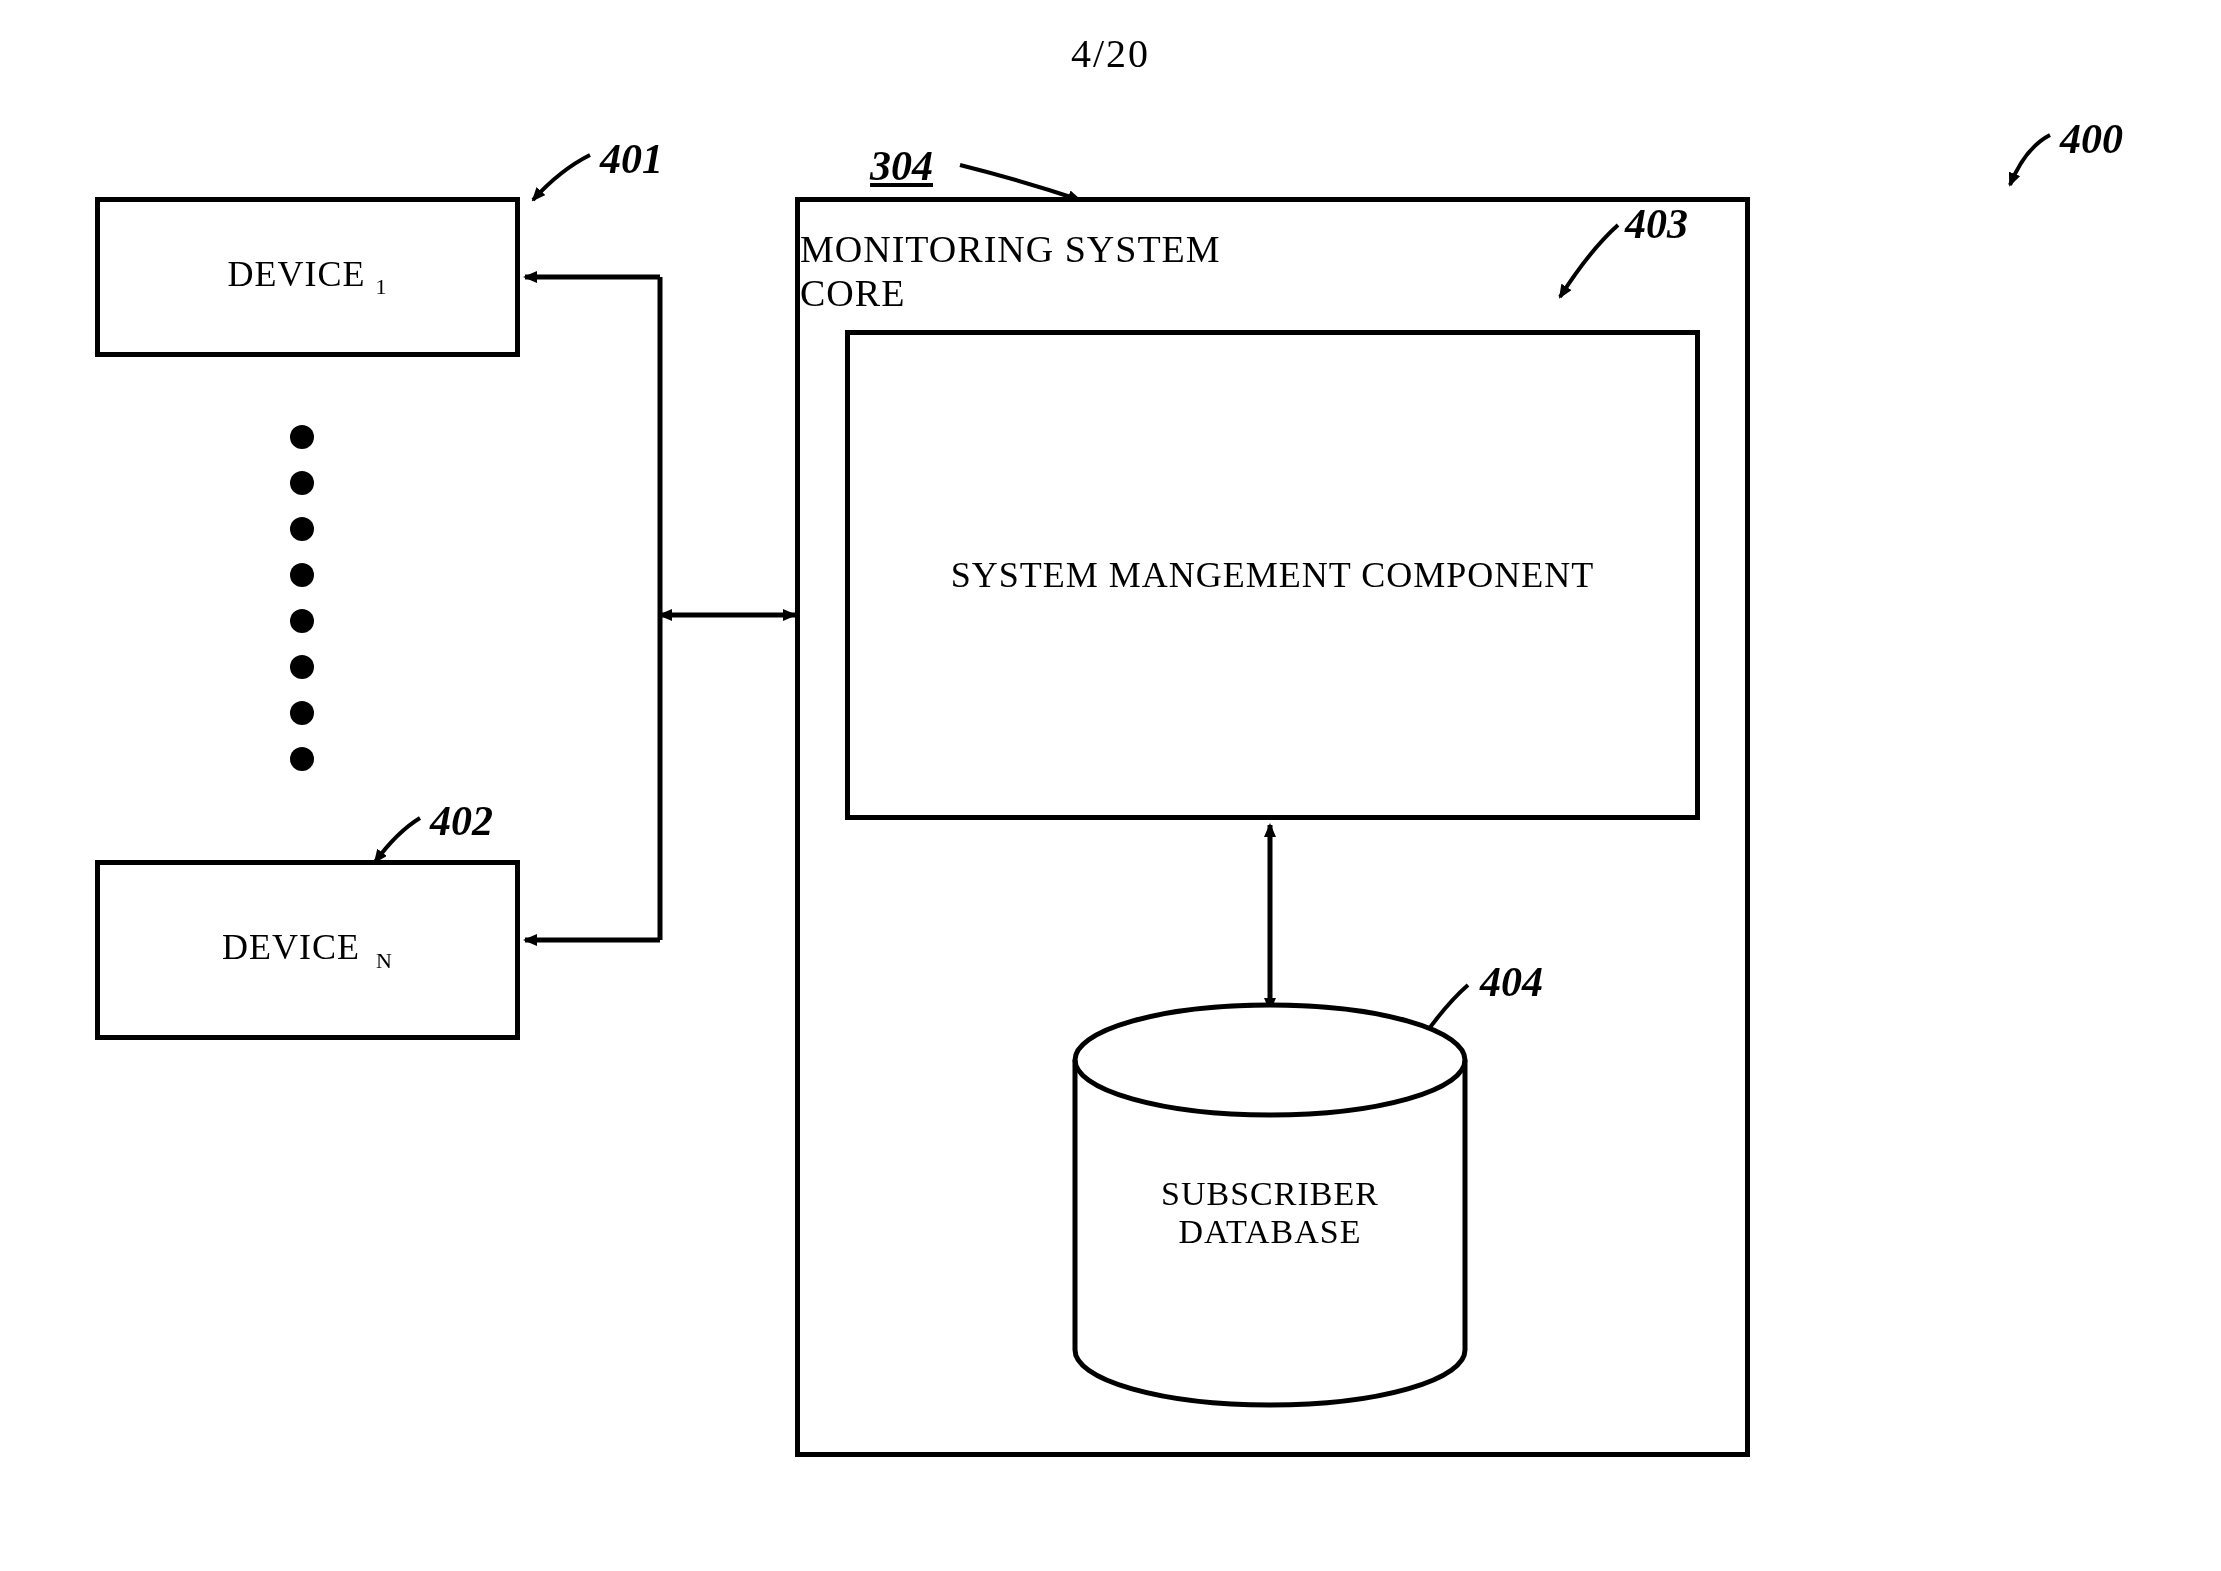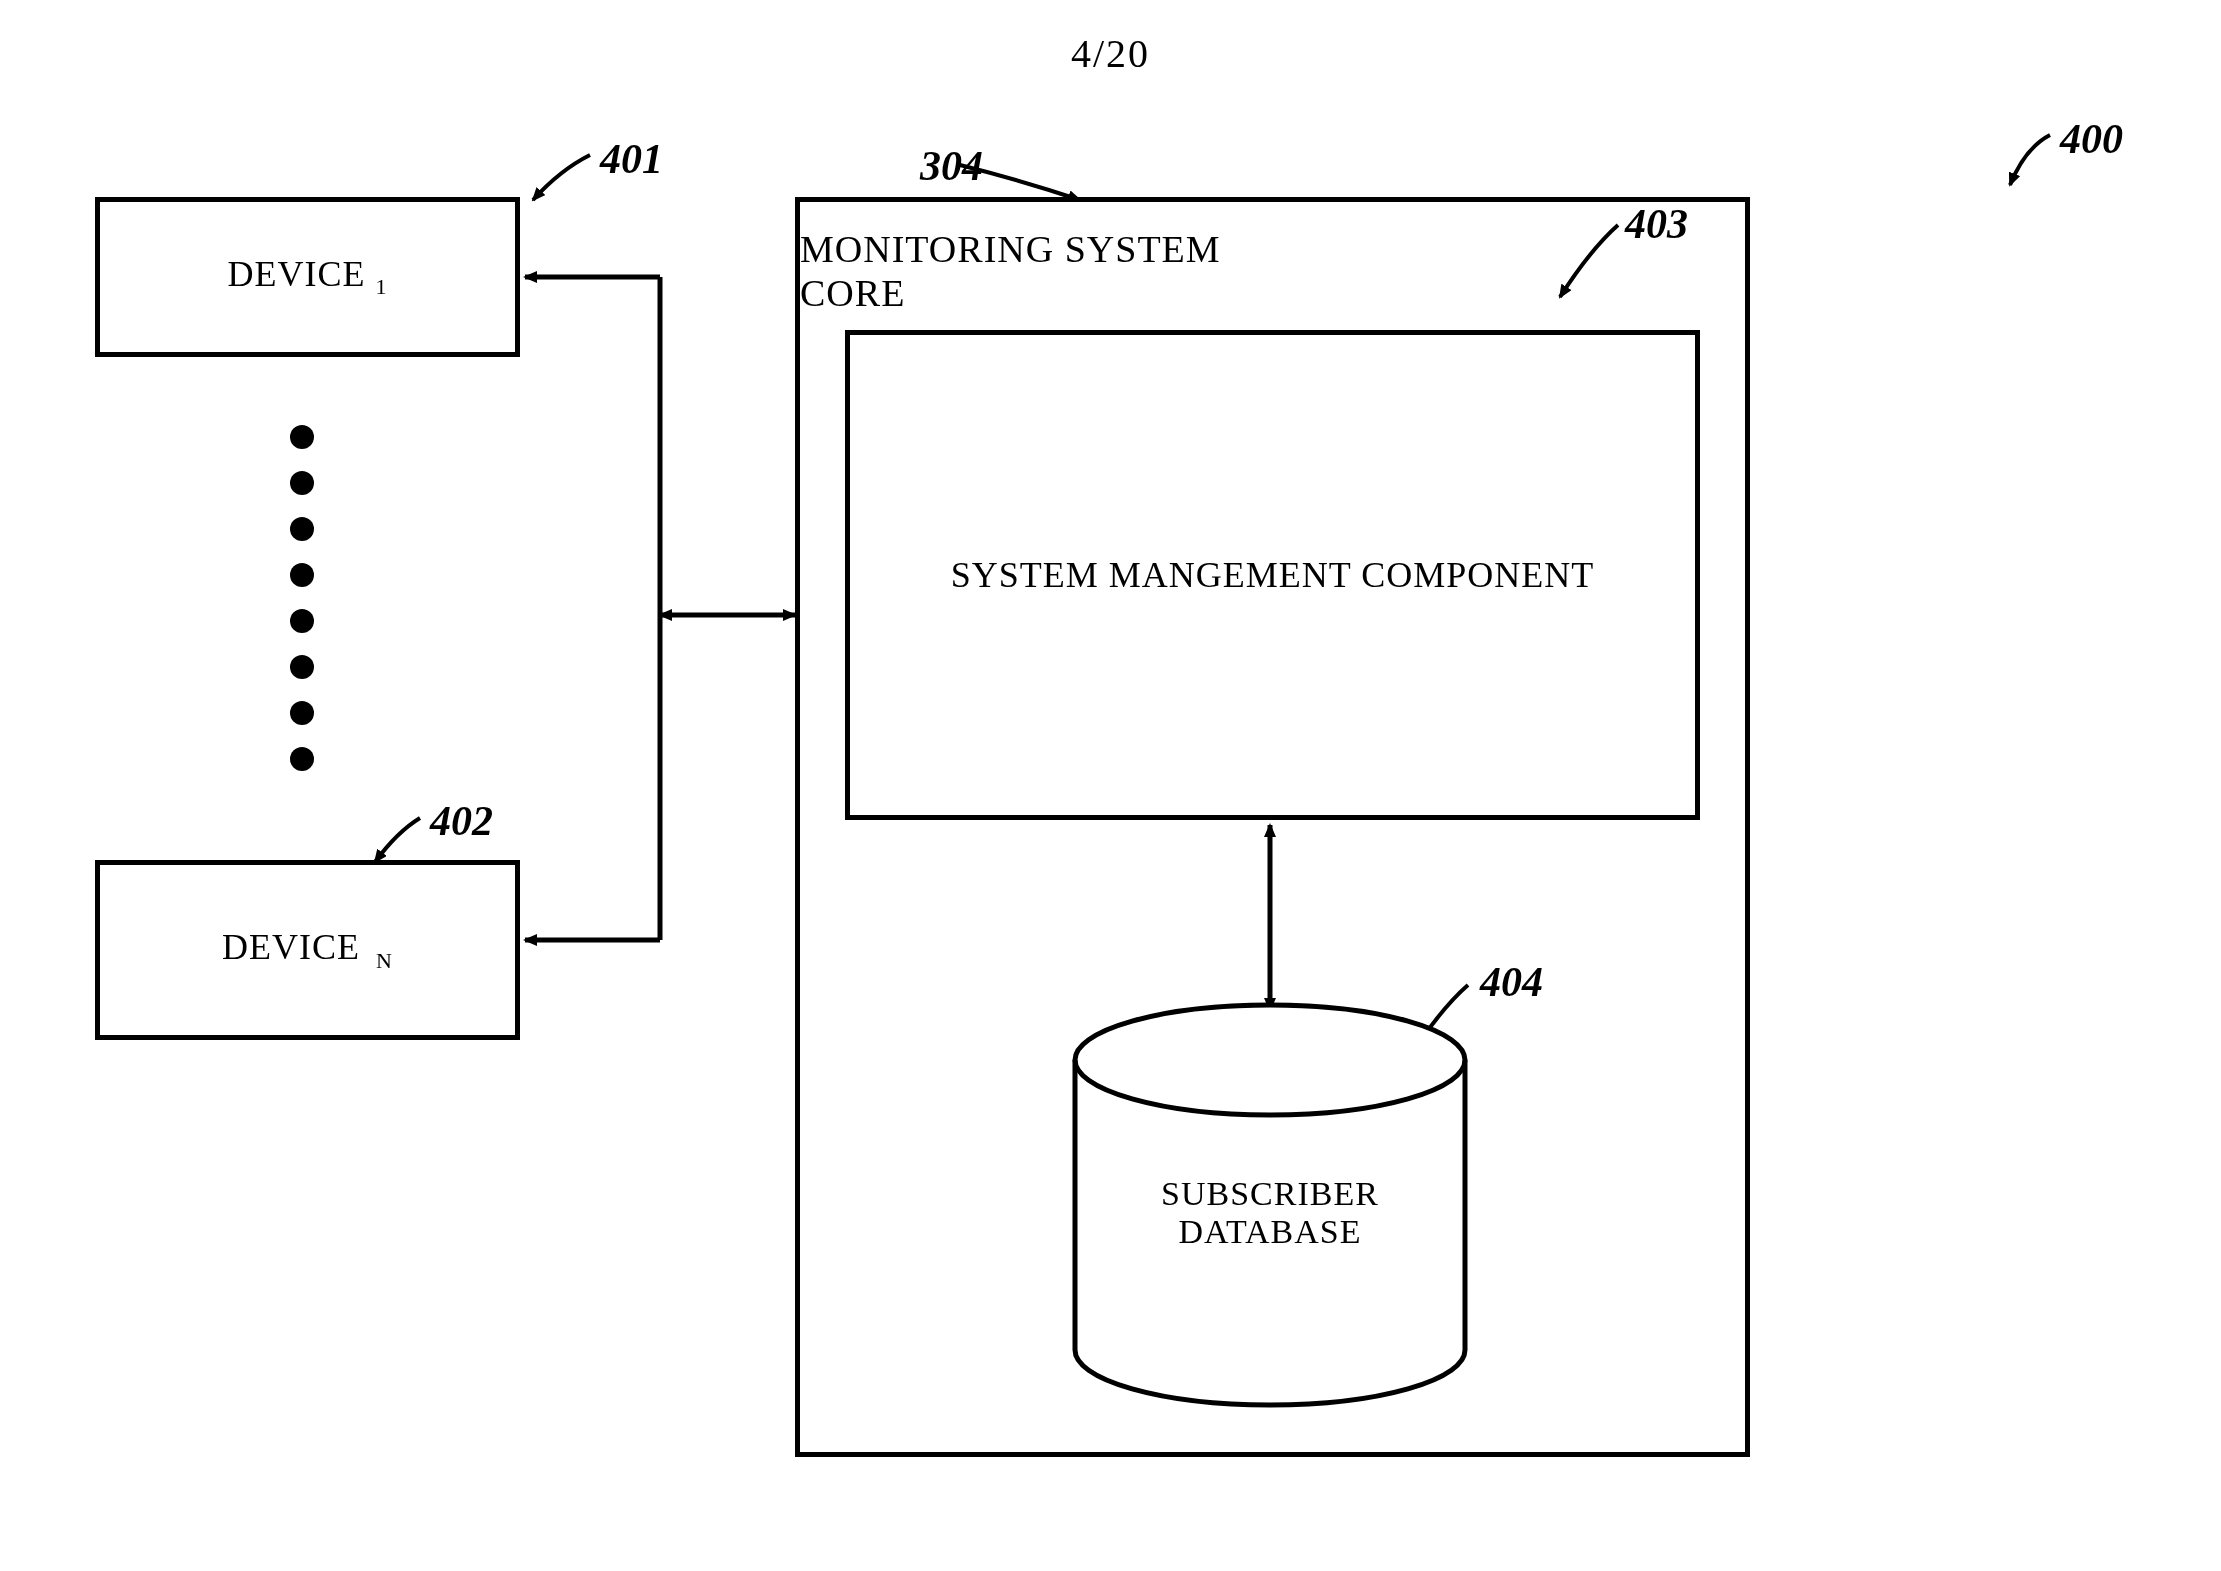--- a/index.html
+++ b/index.html
@@ -62,21 +62,21 @@
 <body>
 
 <div class="canvas">
 
   <div class="abs page-num" style="left:0; right:0; top:30px; text-align:center;">4/20</div>
 
   <div class="abs ref" style="left:2060px; top:115px;">400</div>
 
   <div class="abs ref" style="left:600px; top:135px;">401</div>
 
-  <div class="abs ref" style="left:920px; top:142px;">304</div>
+  <div class="abs ref" style="left:870px; top:142px;text-decoration:underline;">304</div>
 
   <div class="abs ref" style="left:1625px; top:200px;">403</div>
 
   <div class="abs ref" style="left:430px; top:797px;">402</div>
 
   <div class="abs ref" style="left:1480px; top:958px;">404</div>
 
   <div class="abs box" style="left:95px; top:197px; width:425px; height:160px;">
     <span>
       <span>DEVICE</span>

